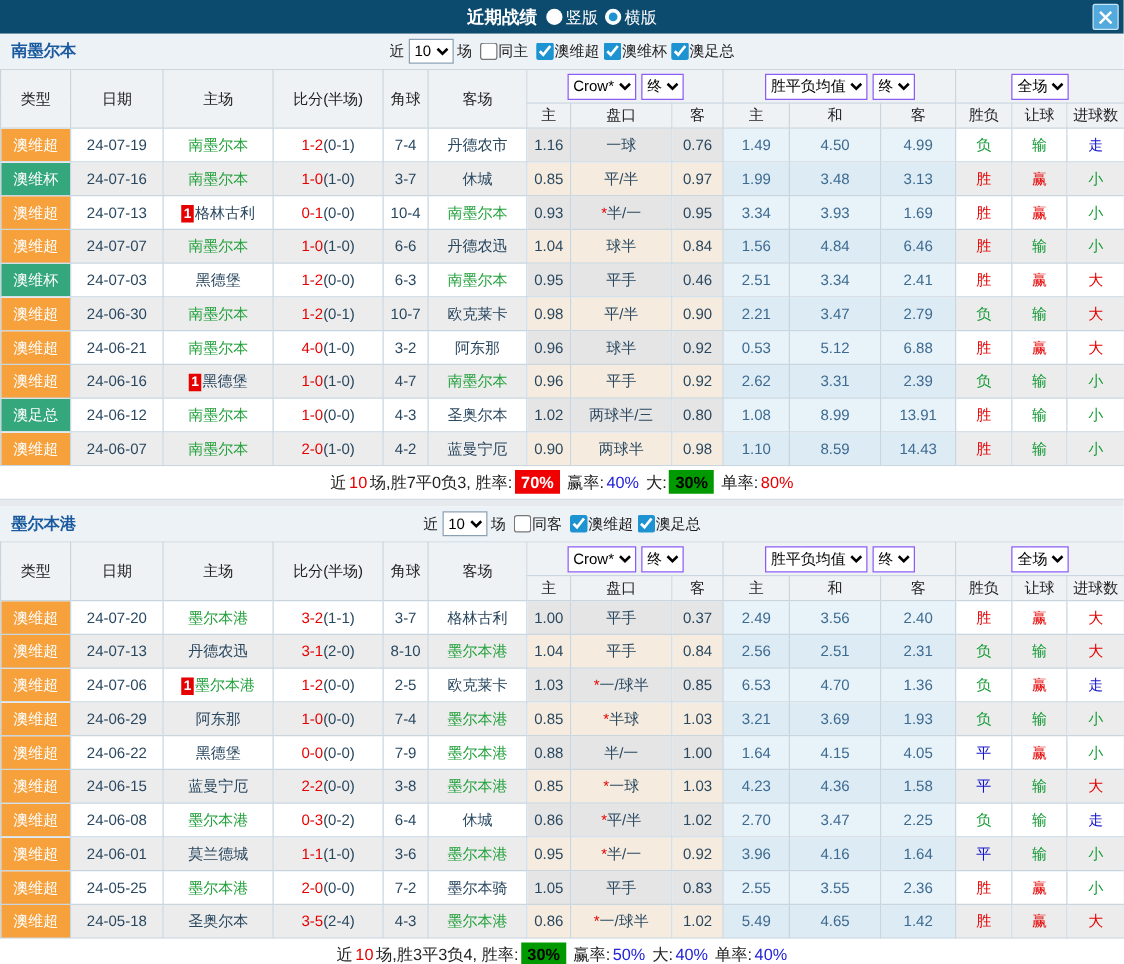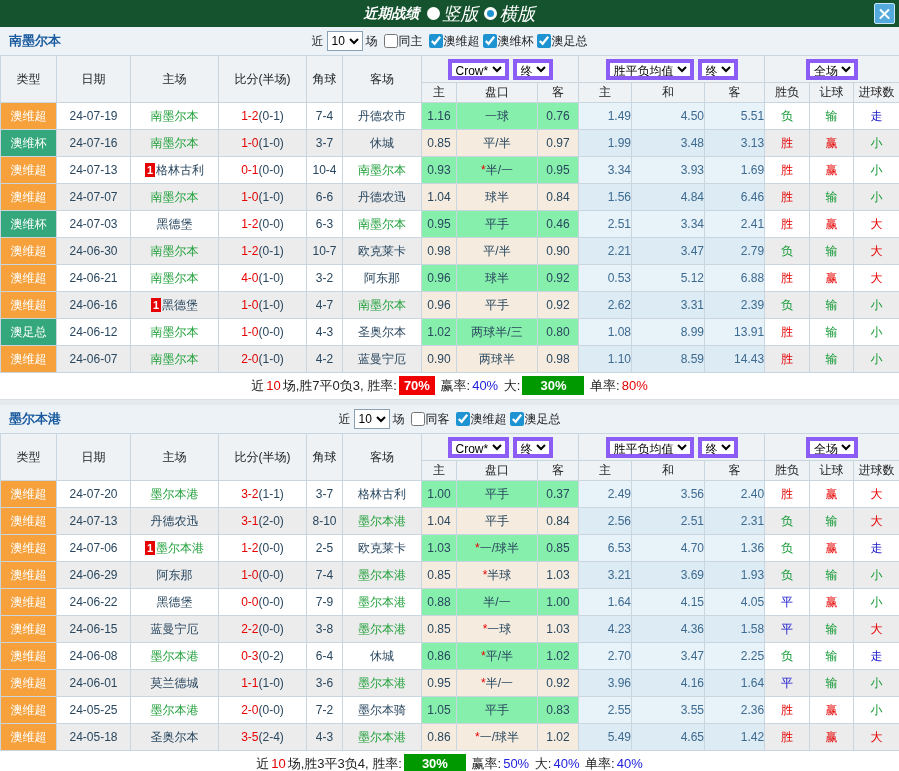--- a/index.html
+++ b/index.html
@@ -1,23 +1,23 @@
 <!DOCTYPE html>
 <html><head>
 <meta charset="utf-8">
 <style>
   * { box-sizing: border-box; }
   html,body { margin:0; padding:0; background:#fff; }
   body { width:899px; font-family:"Liberation Sans", sans-serif; font-size:12px; color:#29475F; }
   .app { width:899px; background:#fff; }
 
   
-  .titlebar { height:27px; background:#14532d; color:#fff; display:flex; align-items:center; justify-content:center; position:relative;font-style:italic; }
+  .titlebar { height:27px; background:#0c4a6e; color:#fff; display:flex; align-items:center; justify-content:center; position:relative; }
   .title-text { font-weight:bold; font-size:14px; }
-  .radios { display:flex; align-items:flex-start; font-size:18px; margin-left:2px; }
+  .radios { display:flex; align-items:flex-start; font-size:13px; margin-left:2px; }
   .radio-group { display:flex; align-items:center; gap:3px; margin-left:5px; cursor:pointer; }
   .rdot { width:13px; height:13px; border-radius:50%; background:#fff; display:inline-block; }
   .rring { width:13px; height:13px; border-radius:50%; border:3px solid #fff; background:#1E93D2; display:inline-block; }
   .close-btn { position:absolute; right:4px; top:3px; width:21px; height:21px; background:#55AADD; border:1px solid #C7E6F7; border-radius:2px; cursor:pointer; }
   .close-btn::before, .close-btn::after { content:""; position:absolute; left:3px; top:8.5px; width:13px; height:2.4px; background:#fff; }
   .close-btn::before { transform:rotate(45deg); }
   .close-btn::after { transform:rotate(-45deg); }
 
   
   .filterbar { height:28px; background:#EDF2F7; display:flex; align-items:center; position:relative; }
@@ -26,26 +26,26 @@
   .filter-controls select { height:20px; font-size:12px; border:1px solid #8AA0B4; background:#fff; }
   .cb { display:flex; align-items:center; cursor:pointer; color:#222; }
   .cb input { width:14px; height:14px; margin:0 1px 0 3px; accent-color:#1E93D2; }
 
   
   table { border-collapse:collapse; table-layout:fixed; width:899px; }
   th, td { border:1px solid #C9D6E0; text-align:center; padding:0; overflow:hidden; white-space:nowrap; }
   thead th { background:#EFF2F5; font-weight:normal; color:#222; }
   .hrow1 th { height:27px; }
   .hrow2 th { height:20px; }
-  thead select { height:21px; font-size:12px; border:4px solid #8b5cf6; background:#fff; margin:0 2px; vertical-align:middle; }
+  thead select { height:21px; font-size:12px; border:1px solid #8b5cf6; background:#fff; margin:0 2px; vertical-align:middle; }
   tbody td { height:27px; }
   tbody tr:nth-child(even) td { background:#ECECEC; }
-  td.cell-cream { background:#86efac; }
+  td.cell-cream { background:#e5e5e5; }
   tbody tr:nth-child(even) td.cell-cream { background:#F5ECDF; }
-  td.cell-blue { background:#E7F2F9;text-align:right; }
+  td.cell-blue { background:#E7F2F9; }
   tbody tr:nth-child(even) td.cell-blue { background:#DDEBF4; }
   .lg-badge { color:#fff; }
   .lg-orange { background:#F6A13C !important; }
   .lg-green { background:#34A77D !important; }
   .team-sel { color:#23A13C; }
   .score-main { color:#E60000; }
   .score-half { color:#29475F; }
   .num-blue { color:#3C6A90; }
   .res-red { color:#E60000; }
   .res-green { color:#119933; }
@@ -53,21 +53,21 @@
   .rank { display:inline-block; background:#E60000; color:#fff; font-size:11px; line-height:14px; padding:0 2px; margin-right:1px; font-weight:bold; }
   .star { color:#E60000; }
 
   
   .summary { height:26px; line-height:26px; text-align:center; font-size:13px; color:#222; background:#fff; }
   .summary span { margin:0 1px; }
   .seg-plain { color:#222; }
   .seg-red { color:#E60000; }
   .seg-blue { color:#2222DD; }
   .seg-box-red { background:#F00000; color:#fff; padding:2px 5px; font-weight:bold; }
-  .seg-box-green { background:#009900; color:#ffffff; padding:2px 18px; font-weight:bold; }
+  .seg-box-green { background:#009900; color:#000000; padding:2px 5px; font-weight:bold; }
 
   .divider { height:6px; background:#E6EAEE; border-top:1px solid #D8DEE4; }
 
   col.c-type{width:56px} col.c-date{width:74px} col.c-home{width:88px} col.c-score{width:88px}
   col.c-corner{width:36px} col.c-away{width:79px} col.c-o1{width:35px} col.c-pan{width:81px}
   col.c-o2{width:41px} col.c-m1{width:53px} col.c-m2{width:73px} col.c-m3{width:60px}
   col.c-r1{width:45px} col.c-r2{width:44px} col.c-r3{width:46px}
 </style>
 </head>
 <body>
@@ -170,21 +170,21 @@
           <td>24-07-19</td>
           <td><span class="team-sel">南墨尔本</span></td>
           <td><span class="score-main">1-2</span><span class="score-half">(0-1)</span></td>
           <td>7-4</td>
           <td><span>丹德农市</span></td>
           <td class="cell-cream">1.16</td>
           <td class="cell-cream">一球</td>
           <td class="cell-cream">0.76</td>
           <td class="cell-blue num-blue">1.49</td>
           <td class="cell-blue num-blue">4.50</td>
-          <td class="cell-blue num-blue">5.51</td>
+          <td class="cell-blue num-blue">4.99</td>
           <td class="res-green">负</td>
           <td class="res-green">输</td>
           <td class="res-blue">走</td>
         </tr>
         <tr>
           <td class="lg-badge lg-green">澳维杯</td>
           <td>24-07-16</td>
           <td><span class="team-sel">南墨尔本</span></td>
           <td><span class="score-main">1-0</span><span class="score-half">(1-0)</span></td>
           <td>3-7</td>

